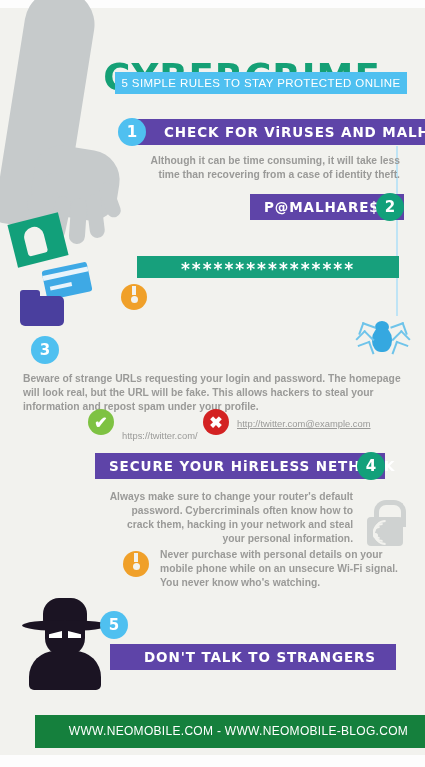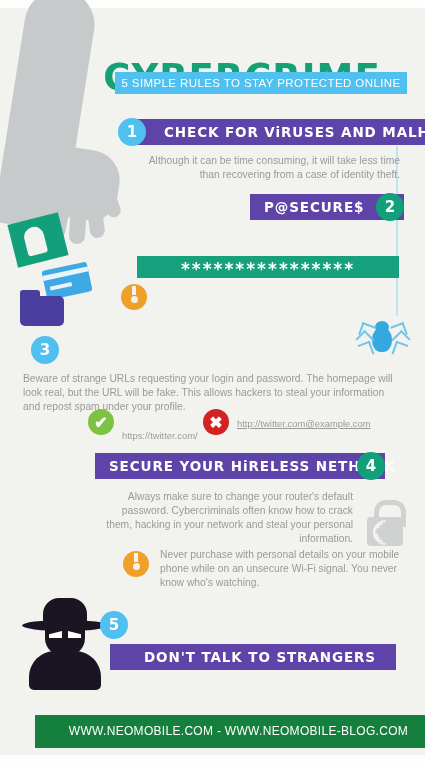--- a/index.html
+++ b/index.html
@@ -116,21 +116,21 @@
     position:absolute;width:28px;height:28px;border-radius:50%;
     color:#fff;font-size:15px;font-weight:bold;
     display:flex;align-items:center;justify-content:center;
     font-family:"DejaVu Sans",sans-serif;
   }
   .badge.blue{background:#4fc0f0;}
   .badge.green{background:#12a07a;}
 
   
   .para{
-    position:absolute;color:#9a9a98;font-size:10.3px;line-height:14px;
+    position:absolute;color:#9a9a98;font-size:10.3px;line-height:14px;font-weight:bold;
   }
   .para.r{text-align:right;}
   .para.c{text-align:center;}
 
   
   .pwbar{
     position:absolute;left:137px;top:256px;width:262px;height:22px;
     background:#17a07c;color:#ffffff;font-size:17px;font-weight:bold;
     letter-spacing:2px;text-align:center;line-height:26px;overflow:hidden;
     font-family:"DejaVu Sans",sans-serif;
@@ -262,21 +262,21 @@
     <span>5 SIMPLE RULES TO STAY PROTECTED ONLINE</span>
   </div>
 
   <div class="band" style="left:128px;top:119px;width:280px;padding-left:36px;">
     <div class="btxt">CHECK FOR ViRUSES AND MALHARE</div>
   </div>
   <div class="badge blue" style="left:118px;top:118px;">1</div>
   <div class="para r" style="left:130px;top:154px;width:270px;">Although it can be time consuming, it will take less time than recovering from a case of identity theft.</div>
 
   <div class="band" style="left:250px;top:194px;width:140px;padding-left:14px;">
-    <div class="btxt">P@SECURE$</div>
+    <div class="btxt">P@MALHARE$</div>
   </div>
   <div class="badge green" style="left:376px;top:193px;">2</div>
   <div class="pwbar">****************</div>
   <div class="alert" style="left:121px;top:284px;"></div>
 
   <div class="badge blue" style="left:31px;top:336px;">3</div>
   <div class="para" style="left:23px;top:372px;width:380px;">Beware of strange URLs requesting your login and password. The homepage will look real, but the URL will be fake. This allows hackers to steal your information and repost spam under your profile.</div>
 
   <div class="mark ok" style="left:88px;top:409px;">✔</div>
   <div class="urltxt" style="left:122px;top:418px;margin-top:12px;">https://twitter.com/</div>

